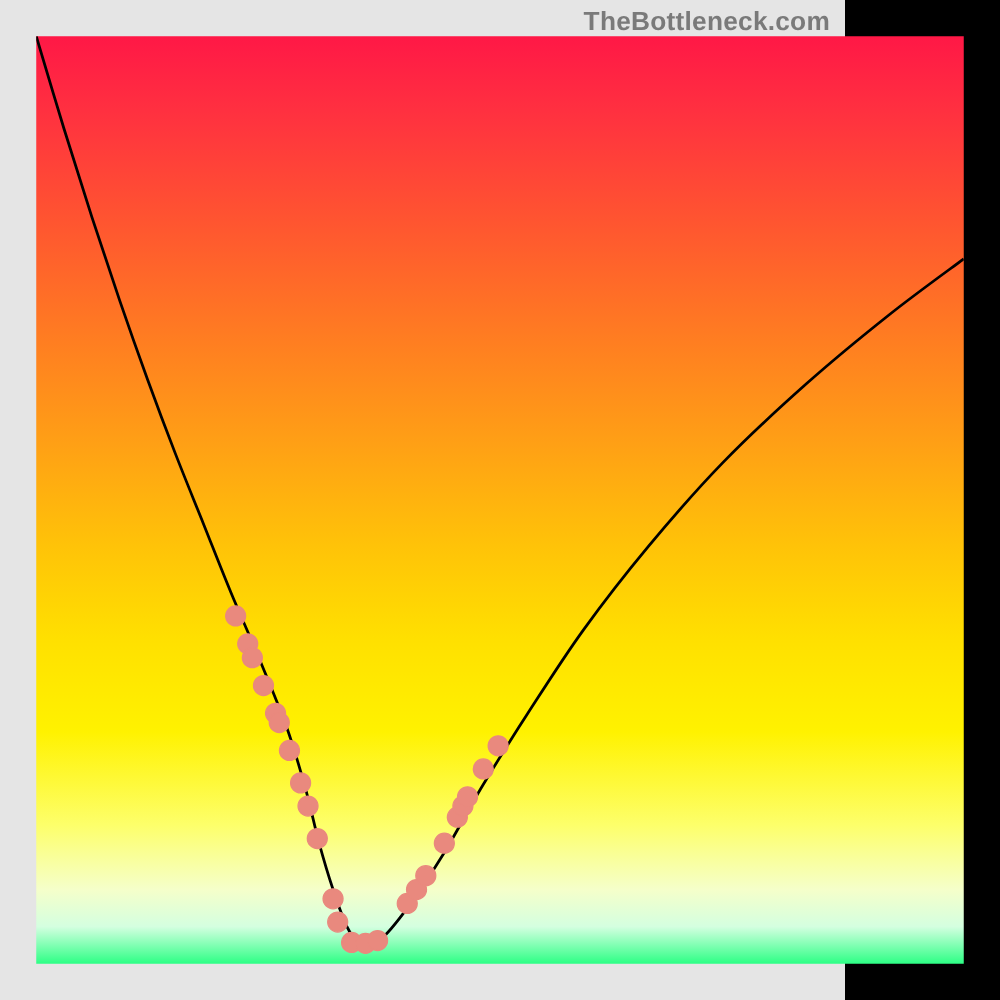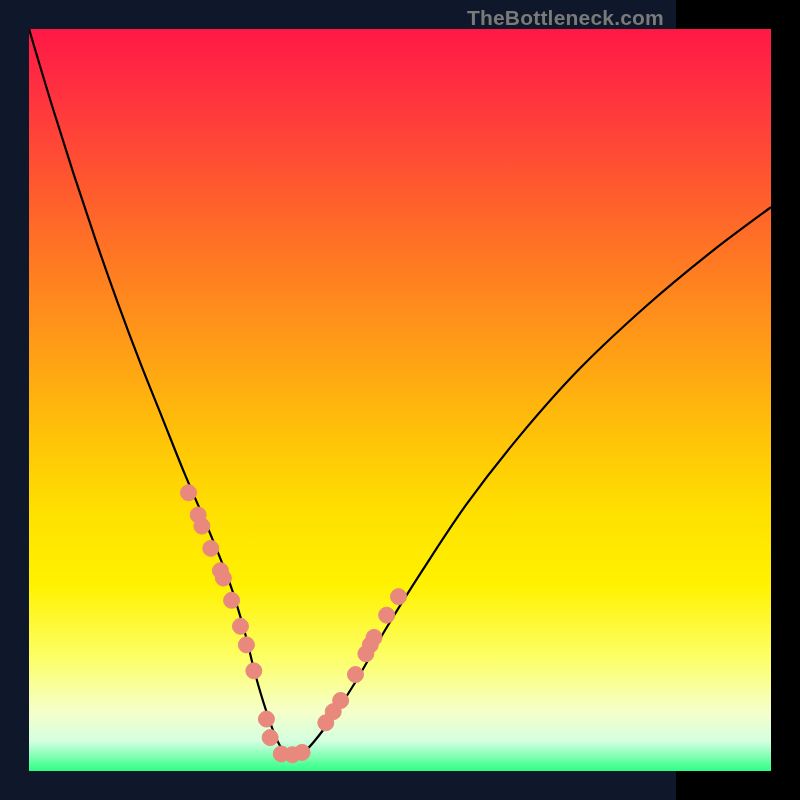--- a/index.html
+++ b/index.html
@@ -1,20 +1,20 @@
 <!DOCTYPE html>
 <html><head>
 <meta charset="utf-8">
 <style>
   * { margin: 0; padding: 0; box-sizing: border-box; }
   html, body { width: 800px; height: 800px; overflow: hidden; background: #000; }
   .outer {
     width: 676px;
     height: 800px;
-    background: #0f172a;
+    background: #e5e5e5;
     position: relative;
   }
   .plot {
     position: absolute;
     left: 29px;
     top: 29px;
     width: 742px;
     height: 742px;
     background: linear-gradient(to bottom,
       #ff1846 0%,

